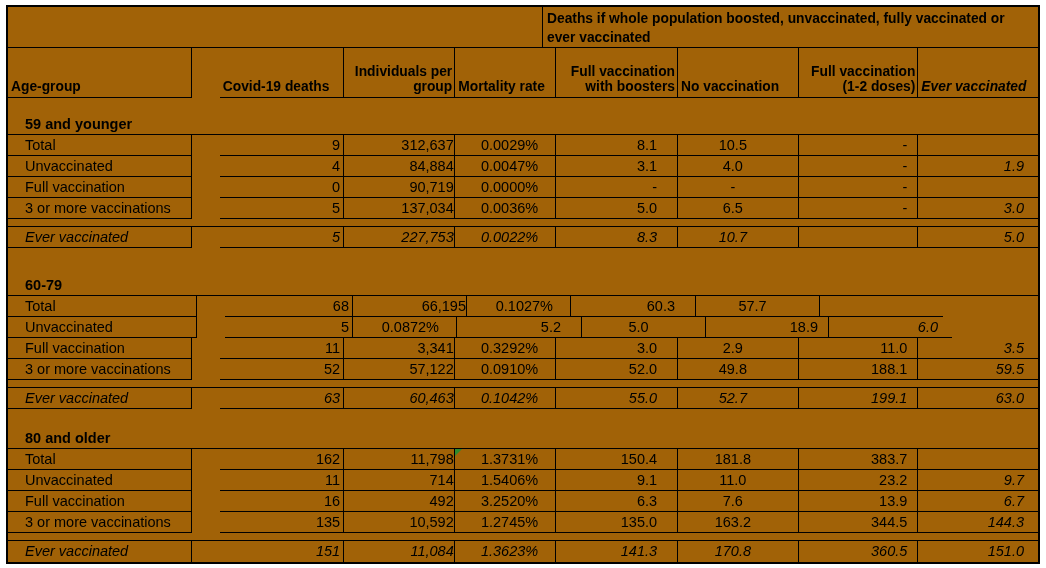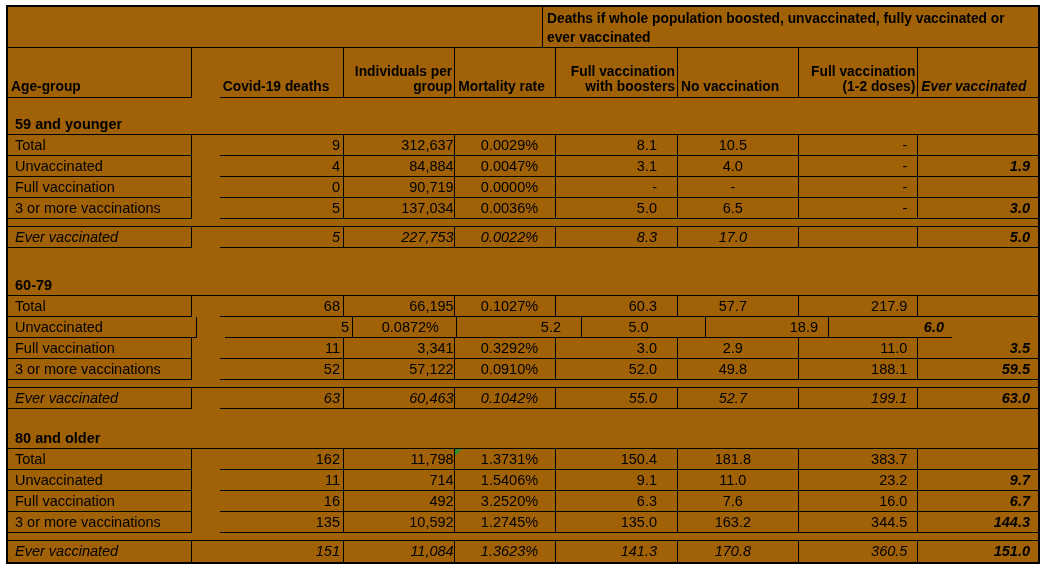--- a/index.html
+++ b/index.html
@@ -4,28 +4,28 @@
 <style>
   html,body{margin:0;padding:0;background:#fff;}
   body{width:1046px;height:568px;position:relative;overflow:hidden;
        font-family:"Liberation Sans",sans-serif;font-size:14.5px;color:#000;}
   .sheet{position:absolute;left:6px;top:5px;width:1030px;border:2px solid #000;background:#a16207;}
   .r{display:flex;}
   .c{box-sizing:border-box;border-right:1px solid #000;overflow:hidden;white-space:nowrap;}
   .c.nb{border-right:none;}
   .bb .c{border-bottom:1px solid #000;}
   
-  .c1{width:189px;padding-left:7px;}
+  .c1{width:189px;padding-left:17px;}
   .c2{width:128px;text-align:right;padding-right:3px;margin-left:28px;}
   .c3{width:114px;text-align:right;}
   .c4{width:104px;text-align:right;padding-right:17px;position:relative;}
   .c5{width:125px;text-align:right;padding-right:20px;}
   .c6{width:124px;text-align:center;padding-right:10px;}
   .c7{width:123px;text-align:right;padding-right:10px;}
-  .c8{width:123px;text-align:right;padding-right:8px;font-style:italic;border-right:none;font-weight:bold;}
+  .c8{width:123px;text-align:right;padding-right:14px;font-style:italic;border-right:none;}
   .wA{width:535px;}
   .wB{width:495px;border-right:none;}
   .wF{width:1030px;}
   
   .h41{height:41px;} .h50{height:50px;} .h16{height:16px;} .h21{height:21px;}
   .h8{height:8px;} .h27{height:27px;} .h19{height:19px;}
   .h21 .c{line-height:20px;}
   
   .mh{font-weight:bold;font-size:13.8px;line-height:19px;white-space:normal;padding:2px 4px 0 4px;}
   .hr .c{display:flex;align-items:flex-end;justify-content:flex-start;text-align:right;
@@ -106,39 +106,38 @@
   </div>
   <div class="r h8 bb">
       <div class="c wF nb"></div>
     </div>
   <div class="r h21 bb ever">
     <div class="c c1">Ever vaccinated</div>
     <div class="c c2">5</div>
     <div class="c c3">227,753</div>
     <div class="c c4">0.0022%</div>
     <div class="c c5">8.3</div>
-    <div class="c c6">17.0</div>
+    <div class="c c6">10.7</div>
     <div class="c c7"></div>
     <div class="c c8">5.0</div>
   </div>
 
   <div class="r h27">
       <div class="c wF nb"></div>
     </div>
   <div class="r h21 bb sec">
     <div class="c wF nb c1">60-79</div>
   </div>
   <div class="r h21 bb">
     <div class="c c1">Total</div>
     <div class="c c2">68</div>
     <div class="c c3">66,195</div>
     <div class="c c4">0.1027%</div>
     <div class="c c5">60.3</div>
     <div class="c c6">57.7</div>
-    <div class="c c7">217.9</div>
     <div class="c c8"></div>
   </div>
   <div class="r h21 bb">
     <div class="c c1">Unvaccinated</div>
     <div class="c c2">5</div>
     <div class="c c4">0.0872%</div>
     <div class="c c5">5.2</div>
     <div class="c c6">5.0</div>
     <div class="c c7">18.9</div>
     <div class="c c8">6.0</div>
@@ -203,21 +202,21 @@
     <div class="c c7">23.2</div>
     <div class="c c8">9.7</div>
   </div>
   <div class="r h21 bb">
     <div class="c c1">Full vaccination</div>
     <div class="c c2">16</div>
     <div class="c c3">492</div>
     <div class="c c4">3.2520%</div>
     <div class="c c5">6.3</div>
     <div class="c c6">7.6</div>
-    <div class="c c7">16.0</div>
+    <div class="c c7">13.9</div>
     <div class="c c8">6.7</div>
   </div>
   <div class="r h21 bb">
     <div class="c c1">3 or more vaccinations</div>
     <div class="c c2">135</div>
     <div class="c c3">10,592</div>
     <div class="c c4">1.2745%</div>
     <div class="c c5">135.0</div>
     <div class="c c6">163.2</div>
     <div class="c c7">344.5</div>

